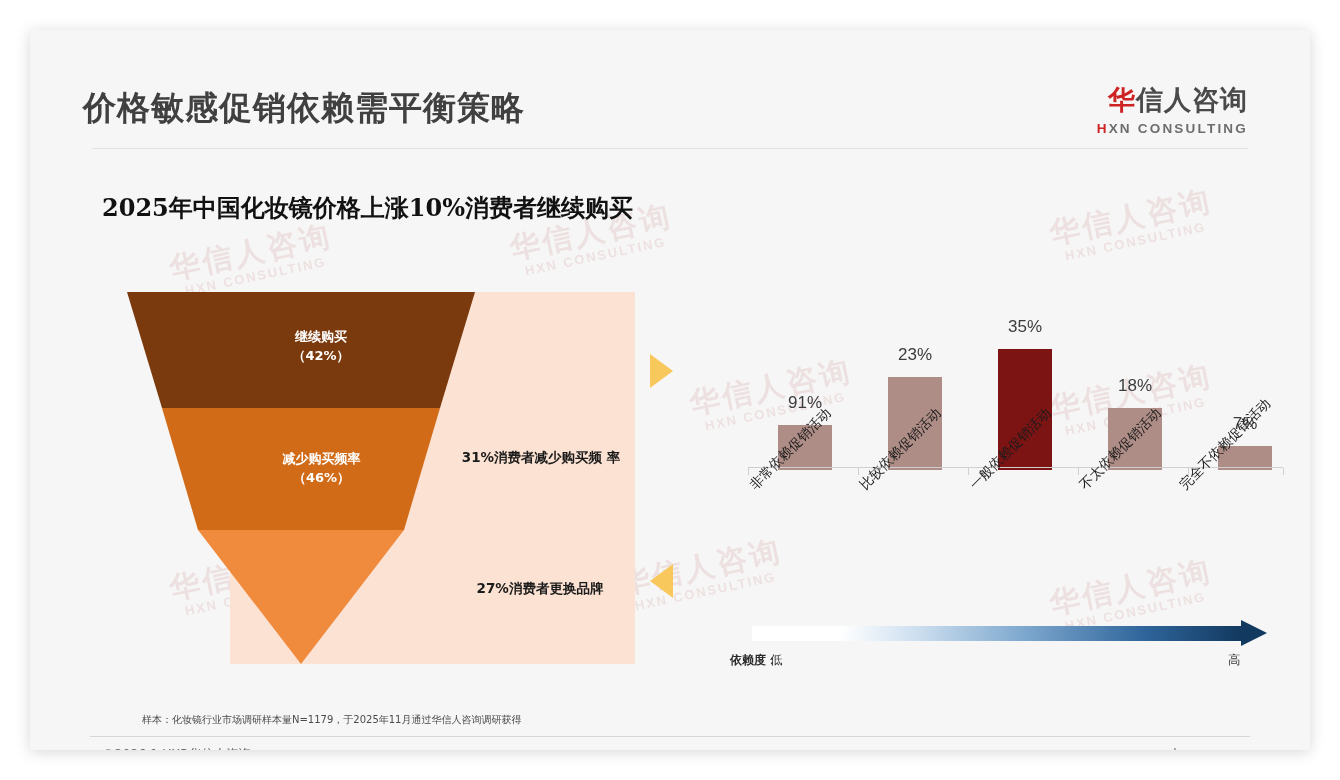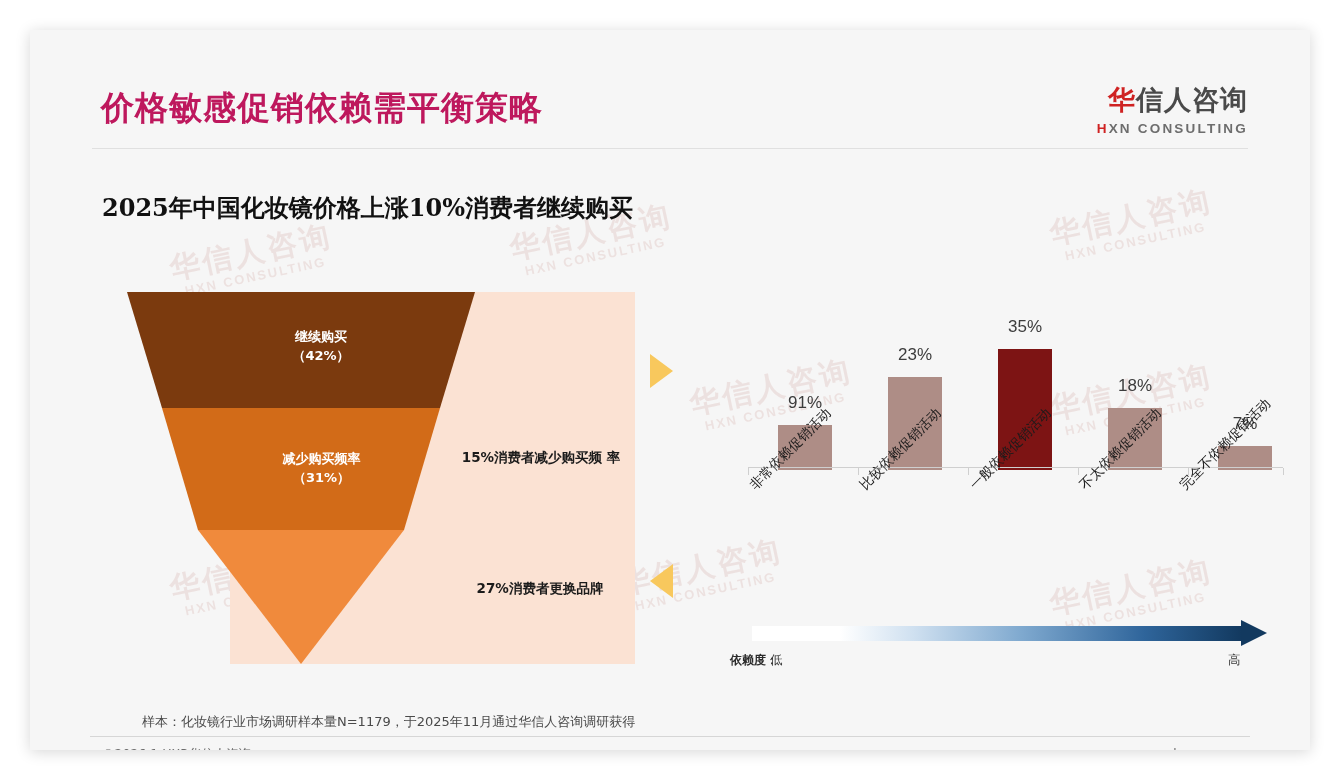--- a/index.html
+++ b/index.html
@@ -37,25 +37,25 @@
     user-select: none;
     white-space: nowrap;
     line-height: 1.15;
   }
   .wm .cn { font-size: 30px; letter-spacing: 3px; }
   .wm .en { font-size: 13px; letter-spacing: 2px; display:block; margin-left: 10px;}
 
   
   #page-title {
     position: absolute;
-    left: 71px;
+    left: 53px;
     top: 56px;
     font-size: 33px;
     font-weight: 700;
-    color: #be185d;
+    color: #404040;
     letter-spacing: 1px;
     font-family: "DejaVu Sans", "Liberation Sans", sans-serif;
   }
   #logo {
     position: absolute;
     right: 62px;
     top: 52px;
     text-align: right;
   }
   #logo .logo-cn {
@@ -257,21 +257,21 @@
     font-size: 12.5px;
     color: #3b3b3b;
     font-family: "DejaVu Sans", "Liberation Sans", sans-serif;
   }
 
   
   #footnote {
     position: absolute;
     left: 112px;
     top: 683px;
-    font-size: 13px;
+    font-size: 10px;
     color: #4a4a4a;
     font-family: "DejaVu Sans", "Liberation Sans", sans-serif;
   }
   #footer-rule {
     position: absolute;
     left: 60px;
     top: 706px;
     width: 1160px;
     height: 1px;
     background: #d6d6d6;
@@ -341,23 +341,23 @@
       <polygon points="0,0 348,0 313,116 35,116" fill="#7b3a0e"></polygon>
 
       <polygon points="35,116 313,116 277,238 71,238" fill="#d26b18"></polygon>
 
       <polygon points="71,238 277,238 174,372" fill="#f08a3c"></polygon>
     </svg>
 
     <div class="funnel-seg-label" style="left:104px; top:36px; width:180px;">继续购买
 （42%）</div>
     <div class="funnel-seg-label" style="left:82px;  top:158px; width:225px;">减少购买频率
-（31%）</div>
-
-    <div class="funnel-note" style="left:320px; top:154px; width:188px;">15%消费者减少购买频
+（46%）</div>
+
+    <div class="funnel-note" style="left:320px; top:154px; width:188px;">31%消费者减少购买频
 率</div>
     <div class="funnel-note" style="left:318px; top:285px; width:190px;">27%消费者更换品牌</div>
   </div>
 
   <div class="tri" id="tri-right"></div>
   <div class="tri" id="tri-left"></div>
 
   <div id="bar-panel">
     <div id="bar-plot">
 

